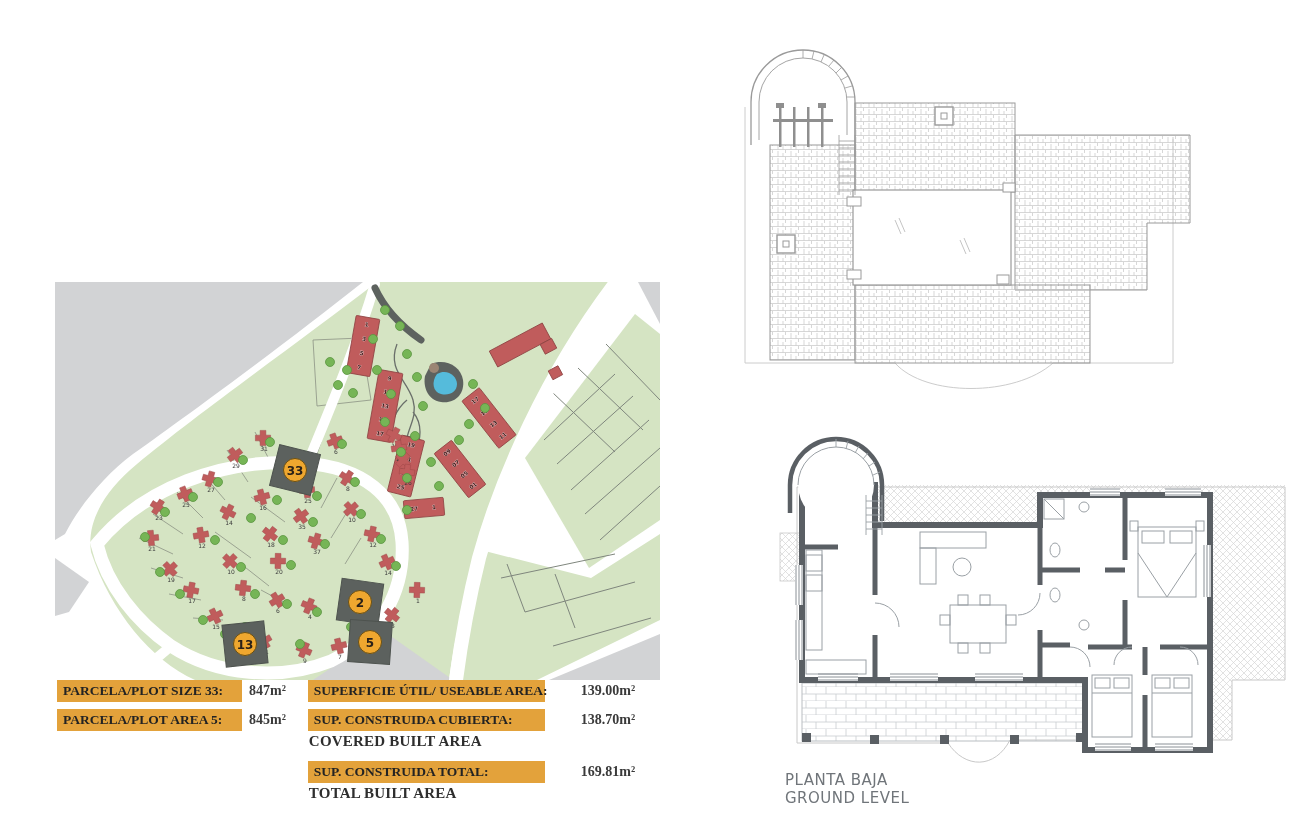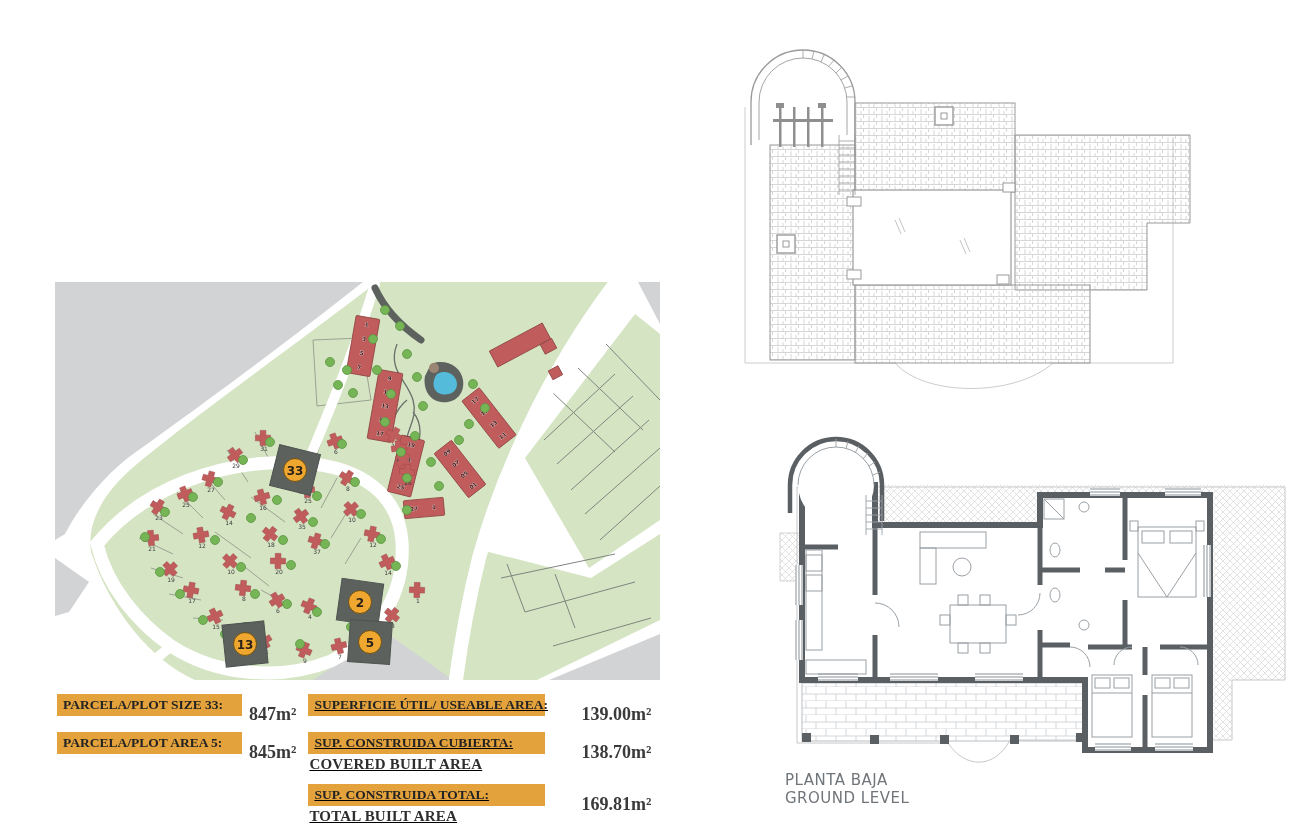--- a/index.html
+++ b/index.html
@@ -1,32 +1,32 @@
 <!DOCTYPE html>
 <html><head>
 <meta charset="utf-8">
 <style>
   html,body{margin:0;padding:0;background:#ffffff;}
   body{width:1290px;height:840px;position:relative;overflow:hidden;
        font-family:"Liberation Sans",sans-serif;}
   .abs{position:absolute;}
   
-  #legend{left:57px;top:694px;width:640px;display:flex;gap:12px;}
+  #legend{left:57px;top:680px;width:640px;display:flex;gap:22px;}
   .leg-col{display:flex;flex-direction:column;}
   .leg-row{display:flex;align-items:flex-start;margin-bottom:7px;}
   .leg-box{background:#E3A23B;color:#232323;font-family:"Liberation Serif",serif;
            font-weight:bold;font-size:13.5px;line-height:16px;padding:3px 5px 3px 6px;
            white-space:nowrap;}
   .leg-box.w1{width:174px;}
   .leg-box.w2{width:226px;}
-  .leg-val{font-family:"Liberation Serif",serif;font-weight:bold;font-size:18px;
-           color:#3a3a3a;margin-left:7px;line-height:21px;white-space:nowrap;margin-top:10px;}
+  .leg-val{font-family:"Liberation Serif",serif;font-weight:bold;font-size:14px;
+           color:#3a3a3a;margin-left:7px;line-height:21px;white-space:nowrap;}
   .leg-sub{font-family:"Liberation Serif",serif;font-weight:bold;font-size:15px;
            color:#2e2e2e;margin:2px 0 4px 1px;letter-spacing:.2px;}
-  .leg-stack{display:flex;flex-direction:column;text-decoration:underline;}
+  .leg-stack{display:flex;flex-direction:column;}
   
   text{font-family:"DejaVu Sans",sans-serif;}
 </style>
 </head>
 <body>
 
 <svg id="site-svg" class="abs" style="left:55px;top:282px" width="605" height="400" viewBox="0 0 605 400">
   <g>
     <path fill="#D2D3D5" d="M0,0 H308 C235,58 140,128 78,172 C48,194 22,228 10,252 L0,258 Z"></path>
     <path fill="#D2D3D5" d="M583,0 H605 V42 Z"></path>

